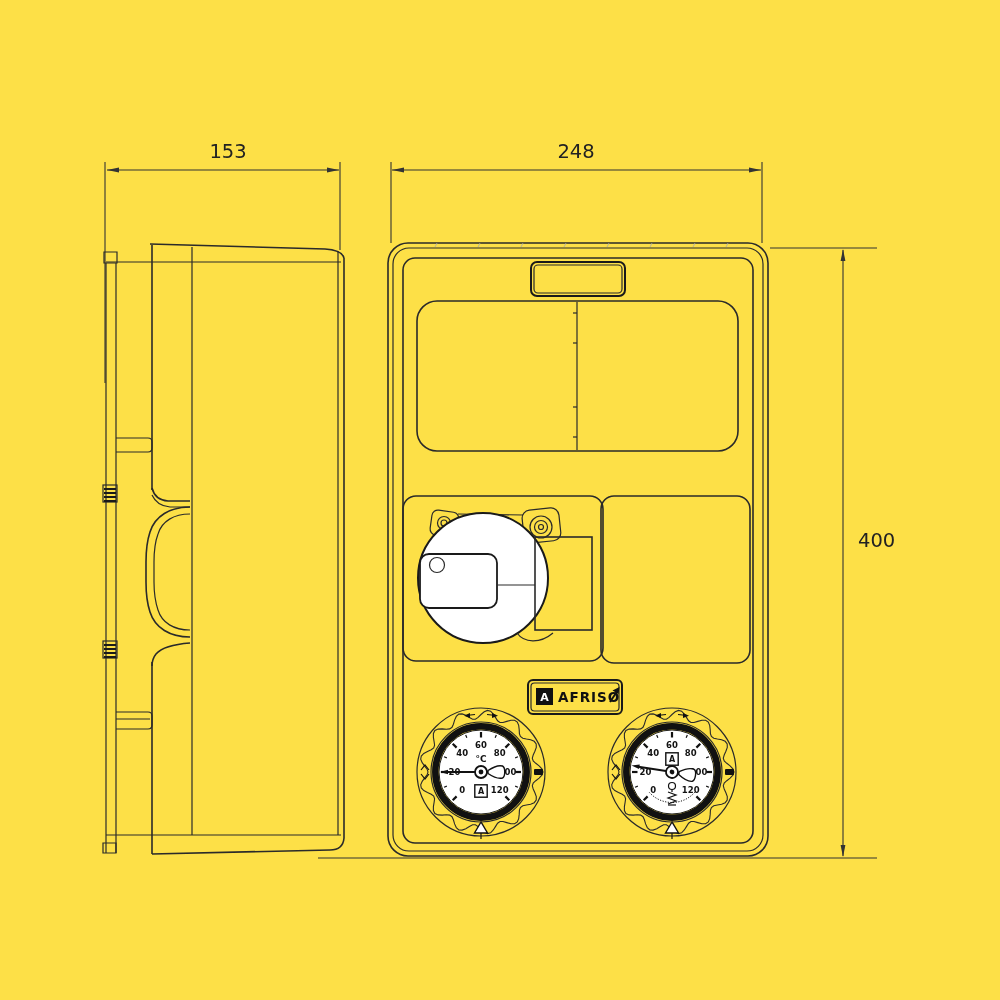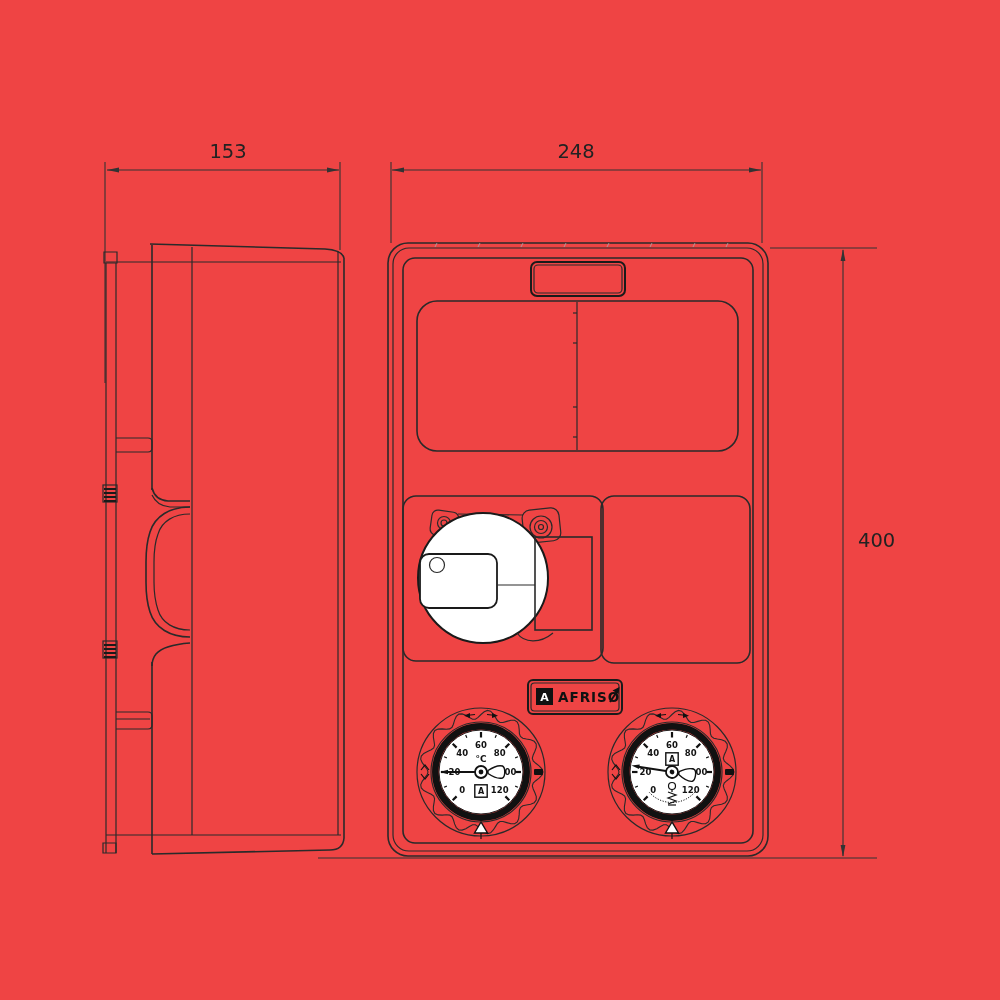--- a/index.html
+++ b/index.html
@@ -1,16 +1,16 @@
 <!DOCTYPE html>
 <html><head>
 <meta charset="utf-8">
 <style>
   html,body{margin:0;padding:0;background:#ffffff;}
-  .stage{width:1000px;height:1000px;position:relative;background:#ef4444;overflow:hidden;
+  .stage{width:1000px;height:1000px;position:relative;background:#fde047;overflow:hidden;
          font-family:"DejaVu Sans", sans-serif;}
   svg{position:absolute;left:0;top:0;}
   .dim-text{font-size:19.5px;fill:#222;font-family:"DejaVu Sans", sans-serif;}
   .thin{stroke:#2a2a2a;stroke-width:1.2;fill:none;}
   .med{stroke:#2a2a2a;stroke-width:1.6;fill:none;}
   .bold{stroke:#1a1a1a;stroke-width:2;fill:none;}
   .dim{stroke:#333;stroke-width:1.1;fill:none;}
   .arrow{fill:#333;stroke:none;}
   .logo-text{font-size:13.5px;font-weight:700;letter-spacing:1px;fill:#111;}
 </style>

